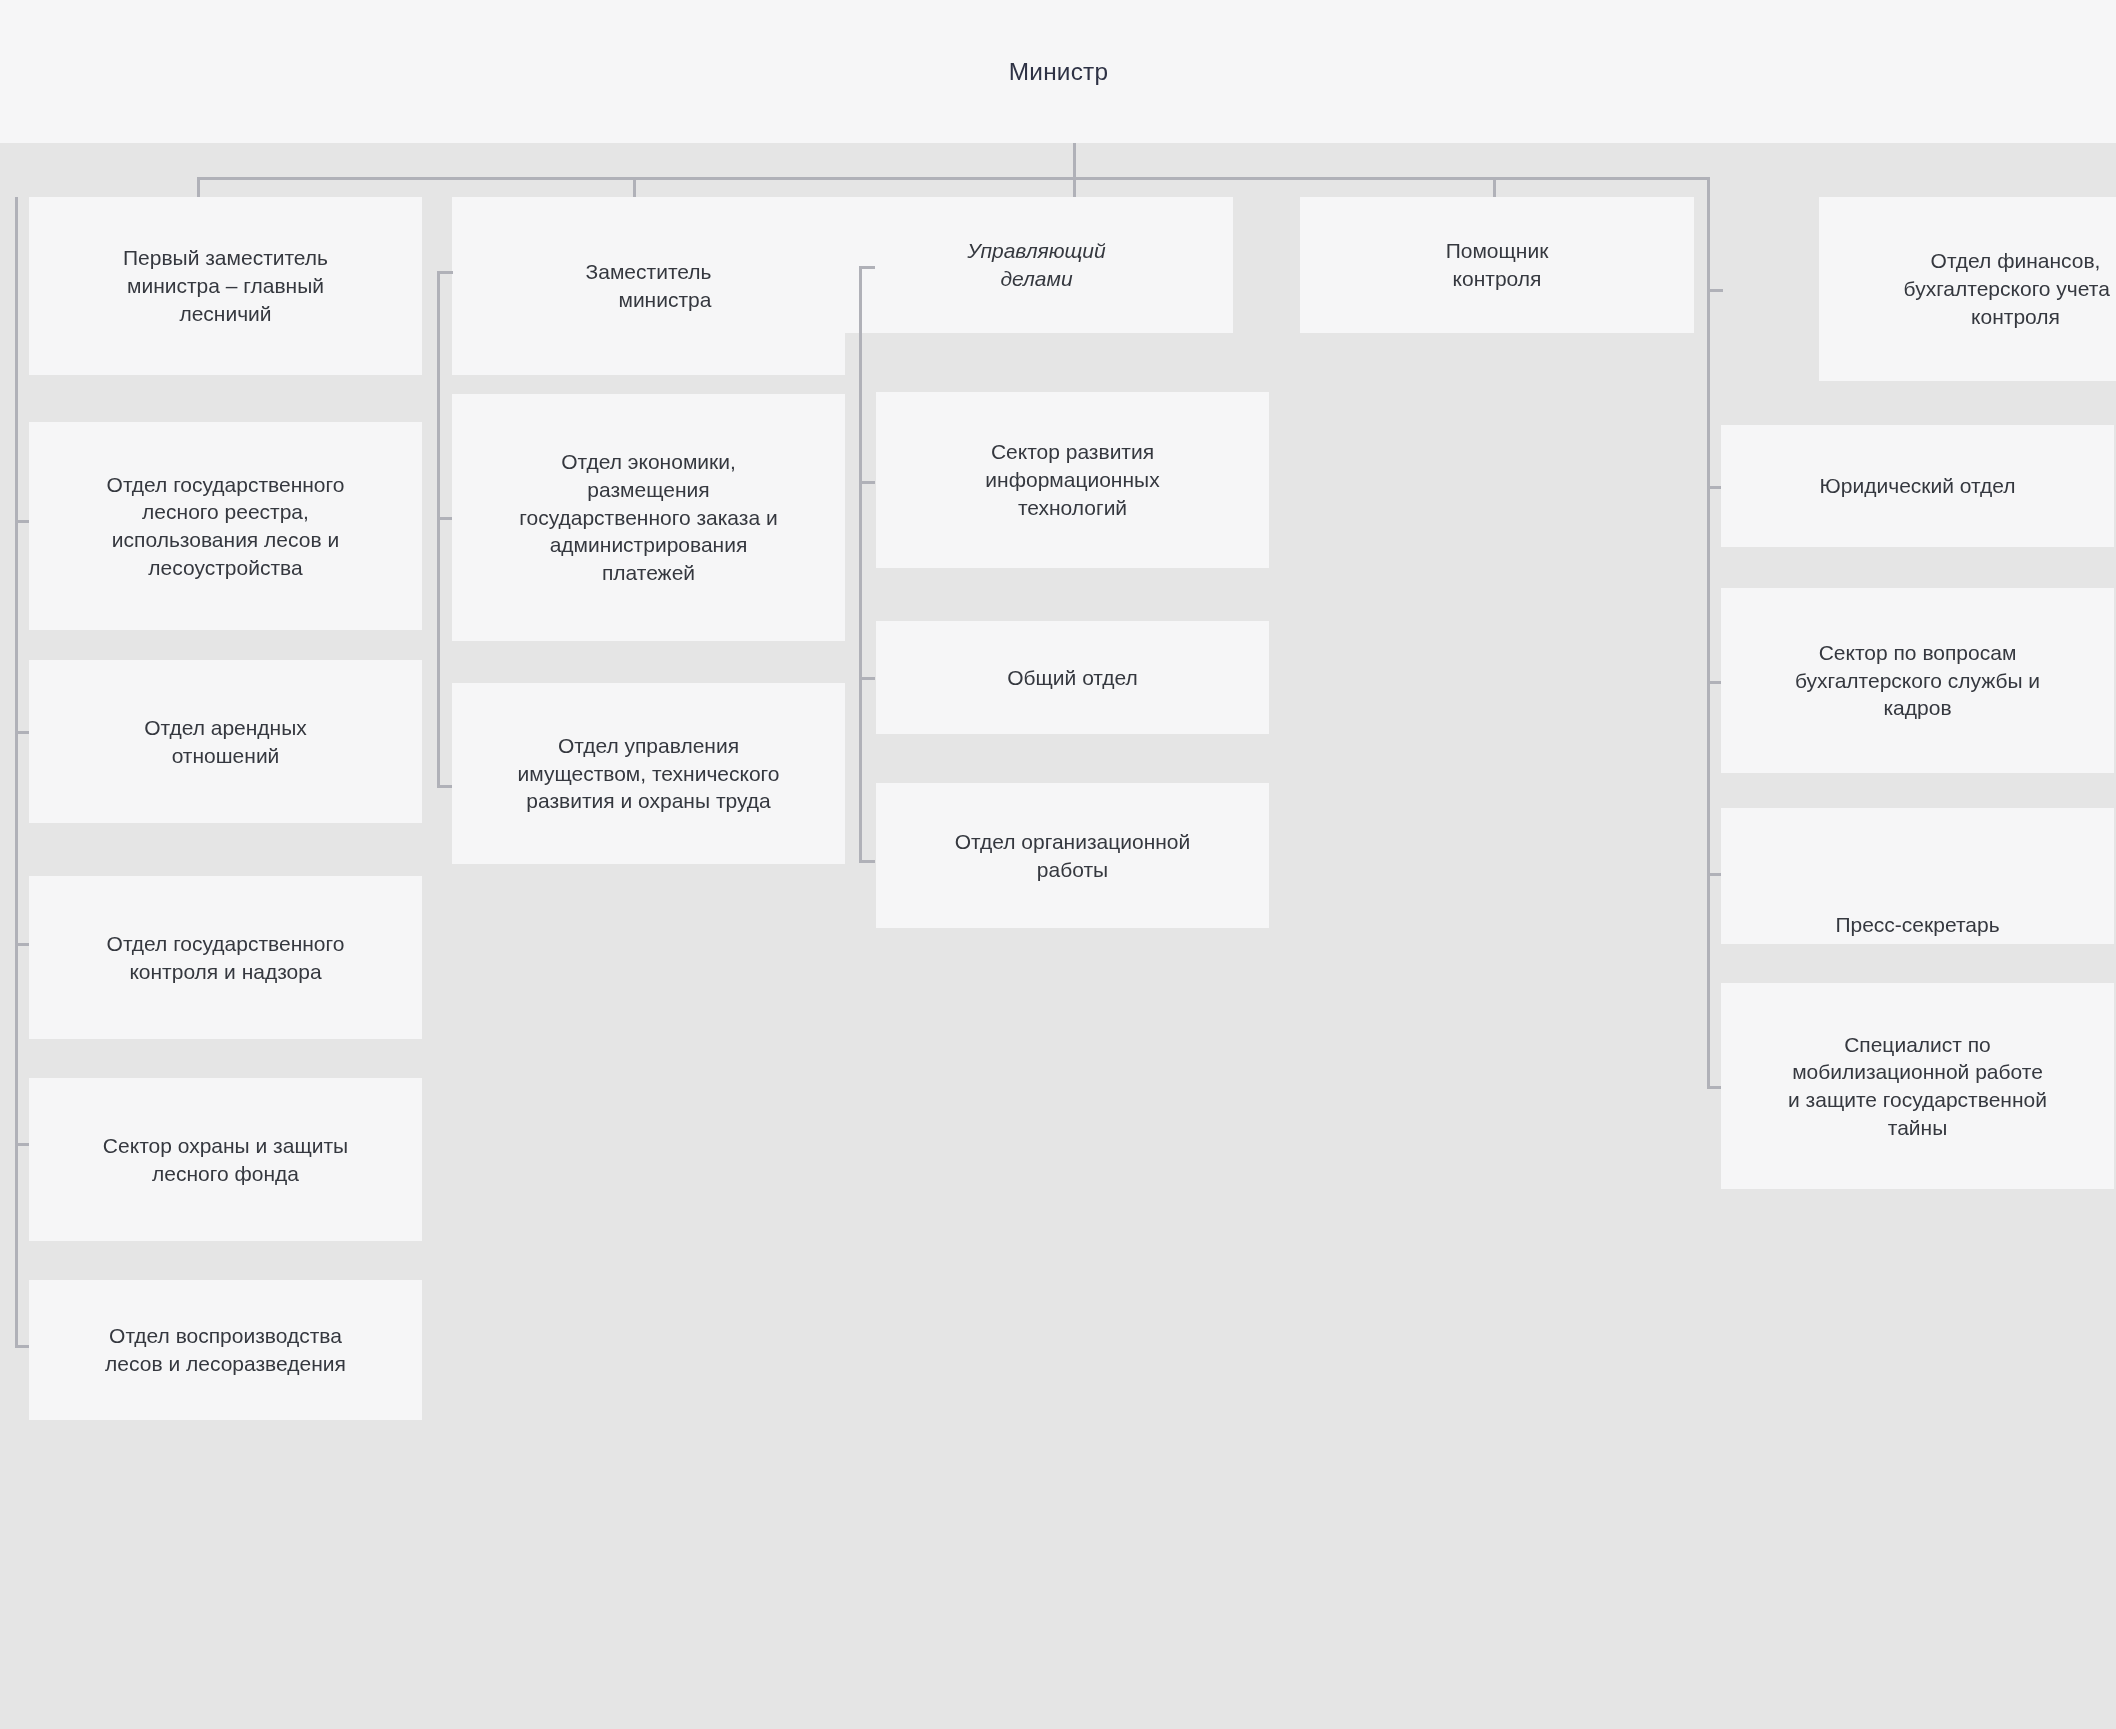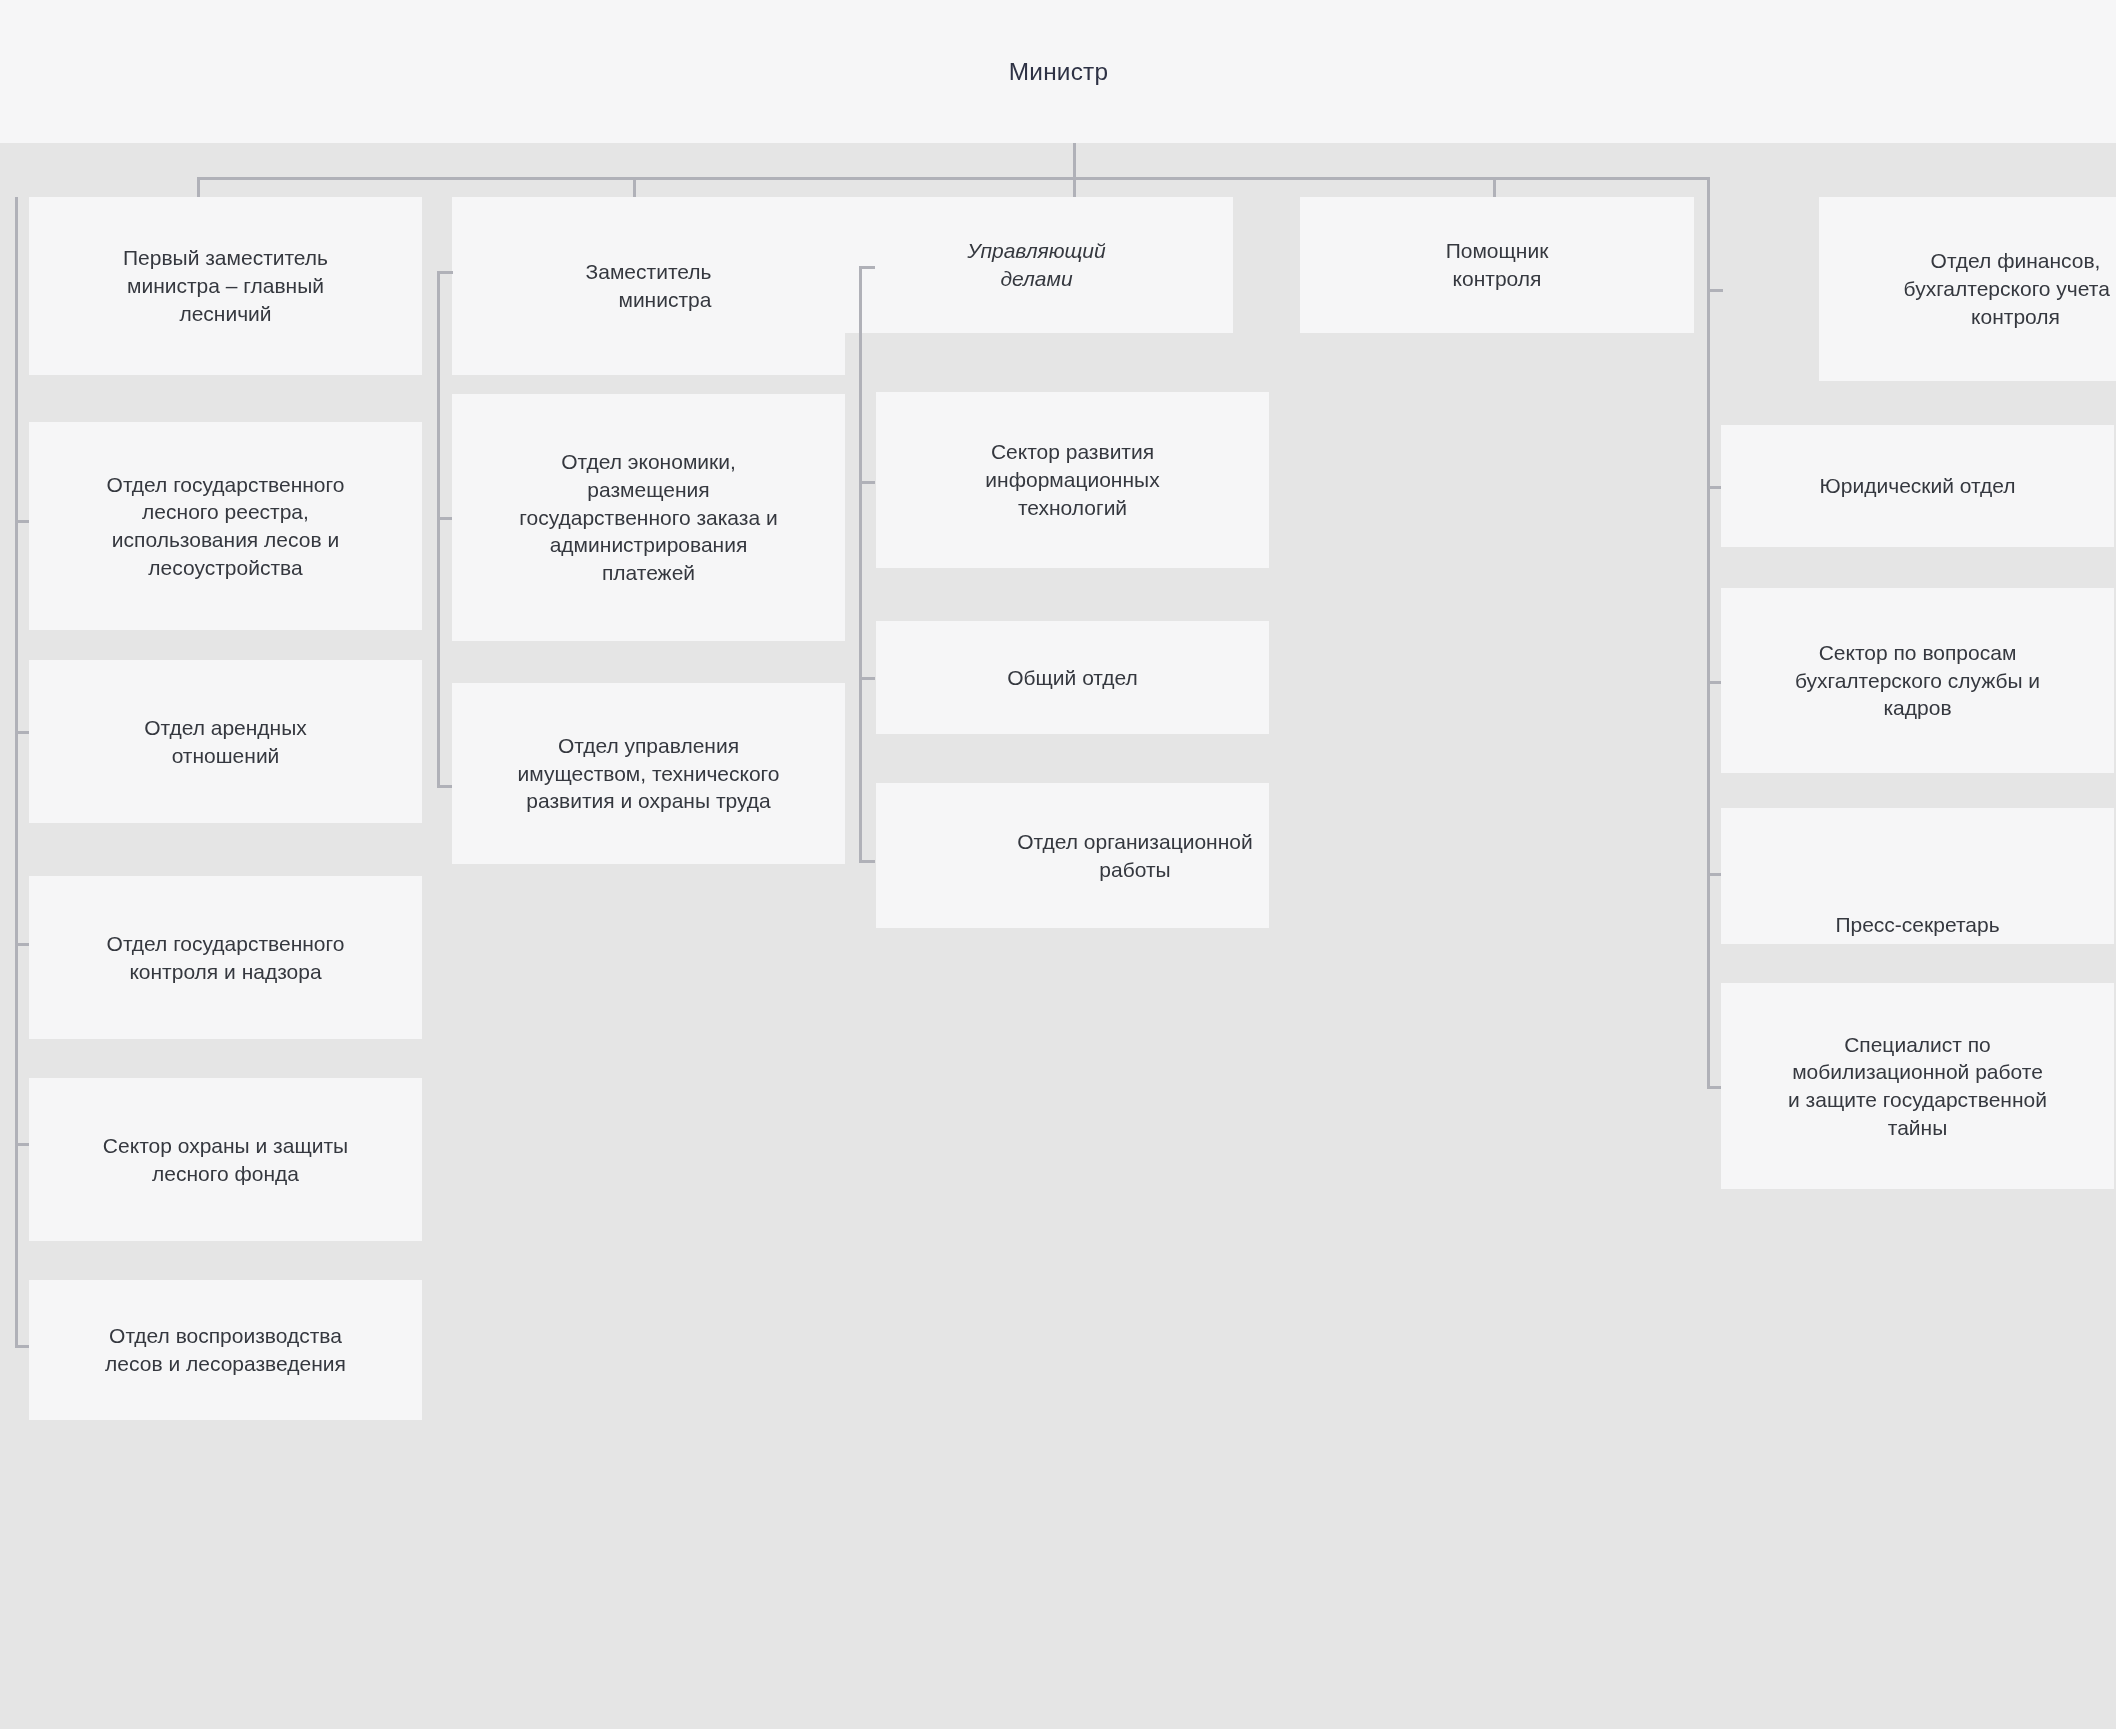--- a/index.html
+++ b/index.html
@@ -159,21 +159,21 @@
   <div class="line-h" style="left:859px; top:860px; width:16.3px;"></div>
 
   <div class="node" style="left:876px; top:392px; width:393px; height:176px;">
     <span>Сектор развития
 информационных
 технологий</span>
   </div>
   <div class="node" style="left:876px; top:621px; width:393px; height:113px;">
     <span>Общий отдел</span>
   </div>
-  <div class="node" style="left:876px; top:783px; width:393px; height:145px;justify-content:flex-end;">
+  <div class="node" style="left:876px; top:783px; width:393px; height:145px;">
     <span>Отдел организационной
 работы</span>
   </div>
 
   <div class="node" style="left:1300px; top:197px; width:394px; height:136px;">
     <span>Помощник
 контроля</span>
   </div>
 
   <div class="line-v" style="left:1707px; top:177px; height:911px;"></div>

